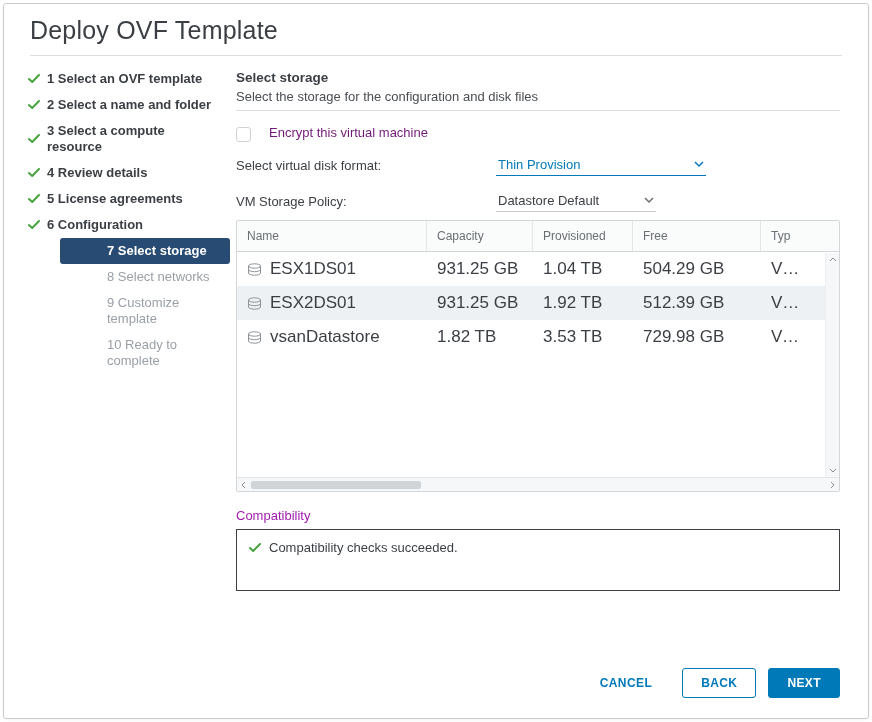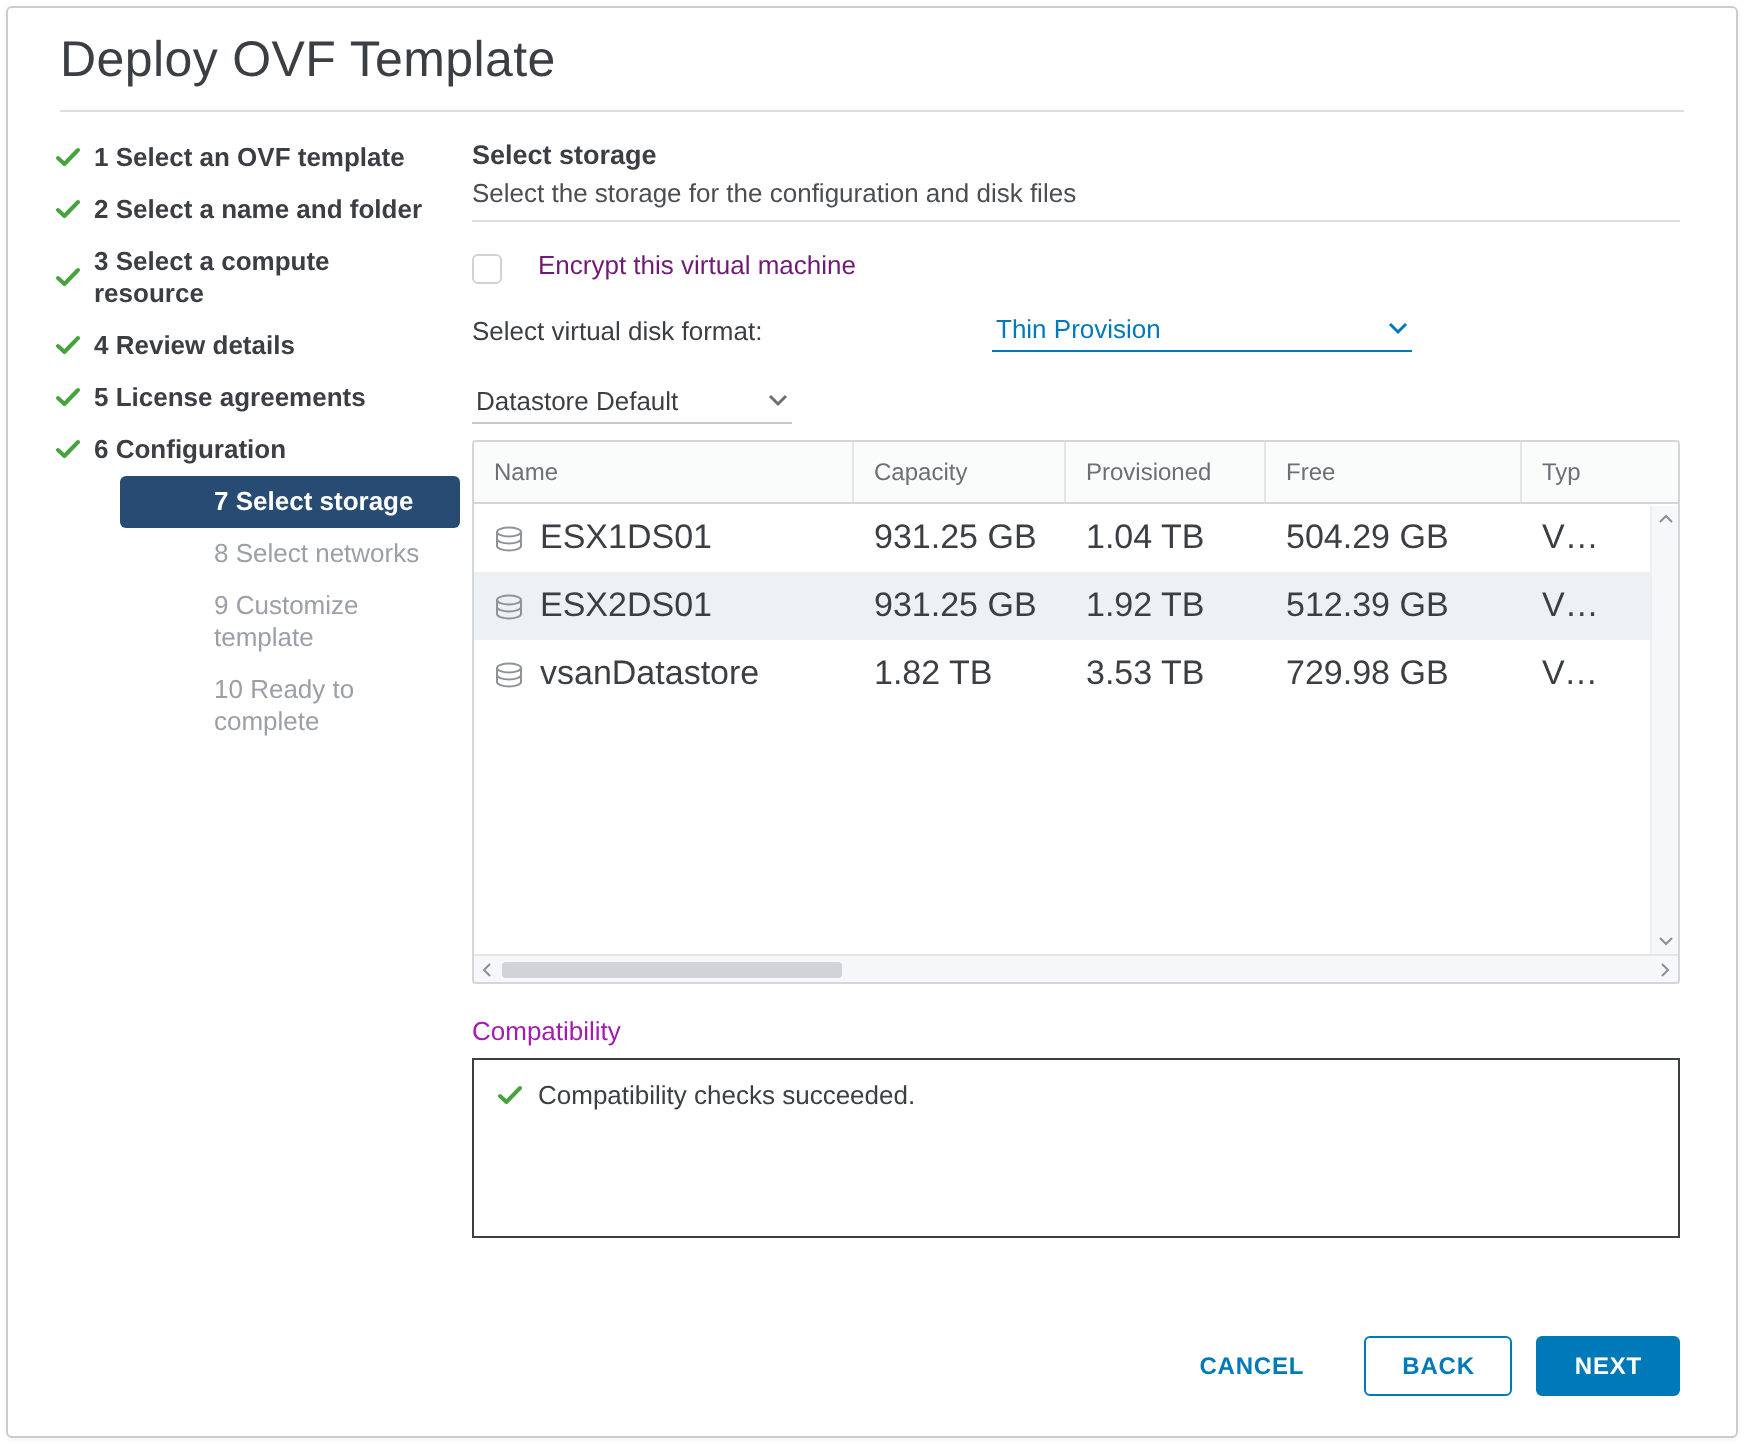--- a/index.html
+++ b/index.html
@@ -130,21 +130,21 @@
     position:absolute; right:0; top:32px; bottom:14px; width:14px; background:#f6f7f8;
     border-left:1px solid #eceef0;
   }
   .varrow { position:absolute; left:0; width:14px; height:14px; display:flex; align-items:center; justify-content:center; color:#8a8f94;}
   .varrow.up { top:0; }
   .varrow.dn { bottom:0; }
 
   
   .compat-title { margin:16px 0 6px; font-size:13px; color:#a21caf; }
   .compat-box {
-    border:1px solid #3b3f44; height:90px; padding:10px 12px;
+    border:1px solid #3b3f44; height:62px; padding:10px 12px;
     display:flex; align-items:flex-start; gap:8px; font-size:13px;
   }
   .compat-box .tick { margin-top:2px; }
 
   
   .ftr {
     display:flex; justify-content:flex-end; gap:12px;
     padding:14px 28px 20px;
   }
   .btn {
@@ -254,20 +254,21 @@
           <span>Thin Provision</span>
           <span class="chev">
               <svg viewBox="0 0 10 10">
                 <path d="M1 3 L5 7 L9 3" stroke="#0079b8" stroke-width="1.5" fill="none"></path>
               </svg>
             </span>
         </div>
       </div>
 
       <div class="row" style="margin-bottom:8px">
+        <span class="lbl">VM Storage Policy:</span>
         <div class="sel" style="width:160px">
           <span>Datastore Default</span>
           <span class="chev">
               <svg viewBox="0 0 10 10">
                 <path d="M1 3 L5 7 L9 3" stroke="#6b7075" stroke-width="1.5" fill="none"></path>
               </svg>
             </span>
         </div>
       </div>
 

